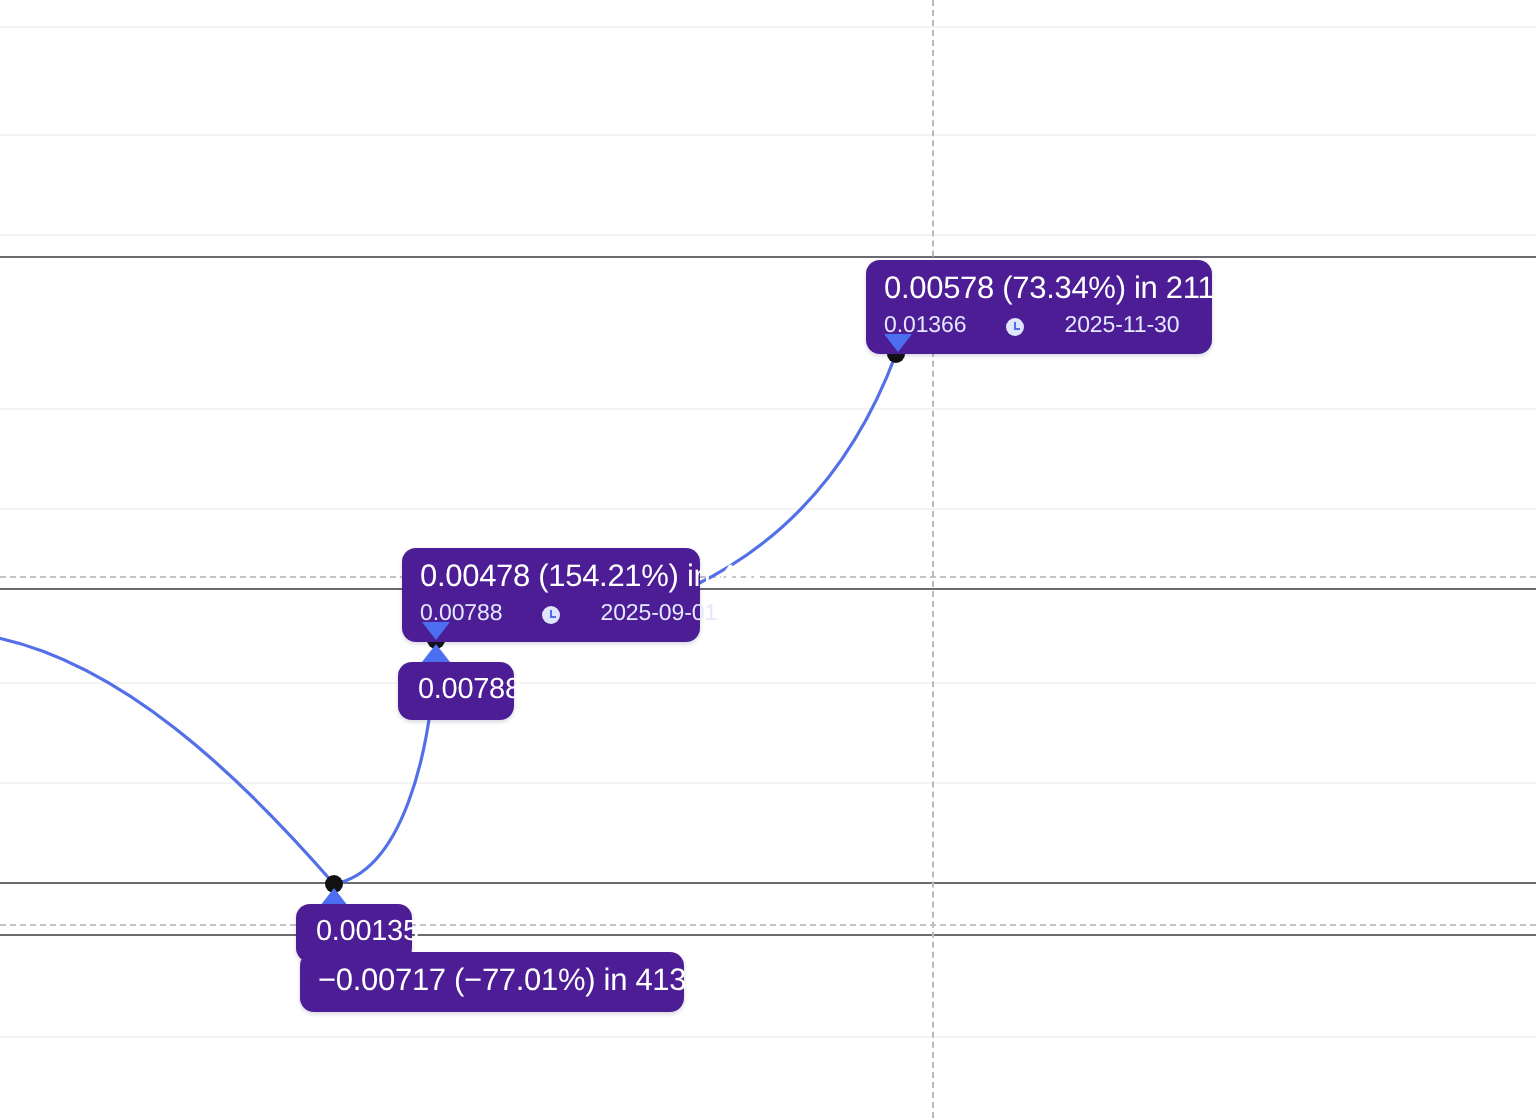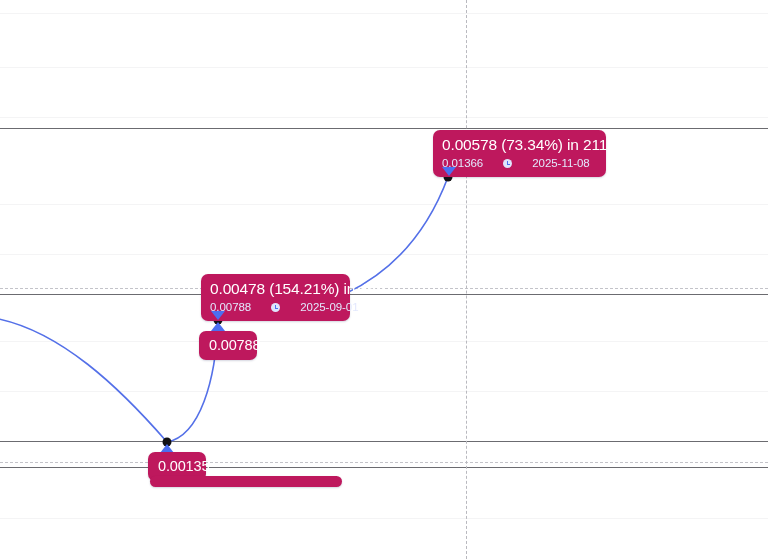--- a/index.html
+++ b/index.html
@@ -62,21 +62,21 @@
     width: 9px;
     height: 9px;
     border-radius: 50%;
     background: #111114;
     transform: translate(-50%, -50%);
   }
 
   
   .tip {
     position: absolute;
-    background: #be185d;
+    background: #4c1d95;
     color: #ffffff;
     border-radius: 7px;
     padding: 5px 9px 6px 9px;
     box-sizing: border-box;
     line-height: 1.25;
     white-space: nowrap;
     box-shadow: 0 1px 2px rgba(20,30,80,0.18);
   }
   .tip .l1 {
     font-size: 15.5px;
@@ -180,21 +180,21 @@
 
   <div class="marker" style="left:448px; top:177px"></div>
   <div class="marker" style="left:218px; top:320px"></div>
   <div class="marker" style="left:167px; top:442px"></div>
 
   <div class="tip" style="left:433px; top:130px; width:173px">
     <span class="l1">0.00578 (73.34%) in 211d</span>
     <span class="l2">
       <span class="val">0.01366</span>
       <span class="clock-ico"></span>
-      <span class="date">2025-11-08</span>
+      <span class="date">2025-11-30</span>
     </span>
   </div>
   <div class="nub down" style="left:442px; top:167px"></div>
 
   <div class="tip" style="left:201px; top:274px; width:149px">
     <span class="l1">0.00478 (154.21%) in 46d</span>
     <span class="l2">
       <span class="val">0.00788</span>
       <span class="clock-ico"></span>
       <span class="date">2025-09-01</span>
@@ -206,15 +206,16 @@
   <div class="tip compact" style="left:199px; top:331px; width:58px">
     <span class="l1">0.00788</span>
   </div>
 
   <div class="nub up" style="left:160px; top:444px"></div>
   <div class="tip compact" style="left:148px; top:452px; width:58px">
     <span class="l1">0.00135</span>
   </div>
 
   <div class="tip" style="left:150px; top:476px; width:192px">
+    <span class="l1">−0.00717 (−77.01%) in 413d</span>
   </div>
 
 </div>
 
 </body></html>

